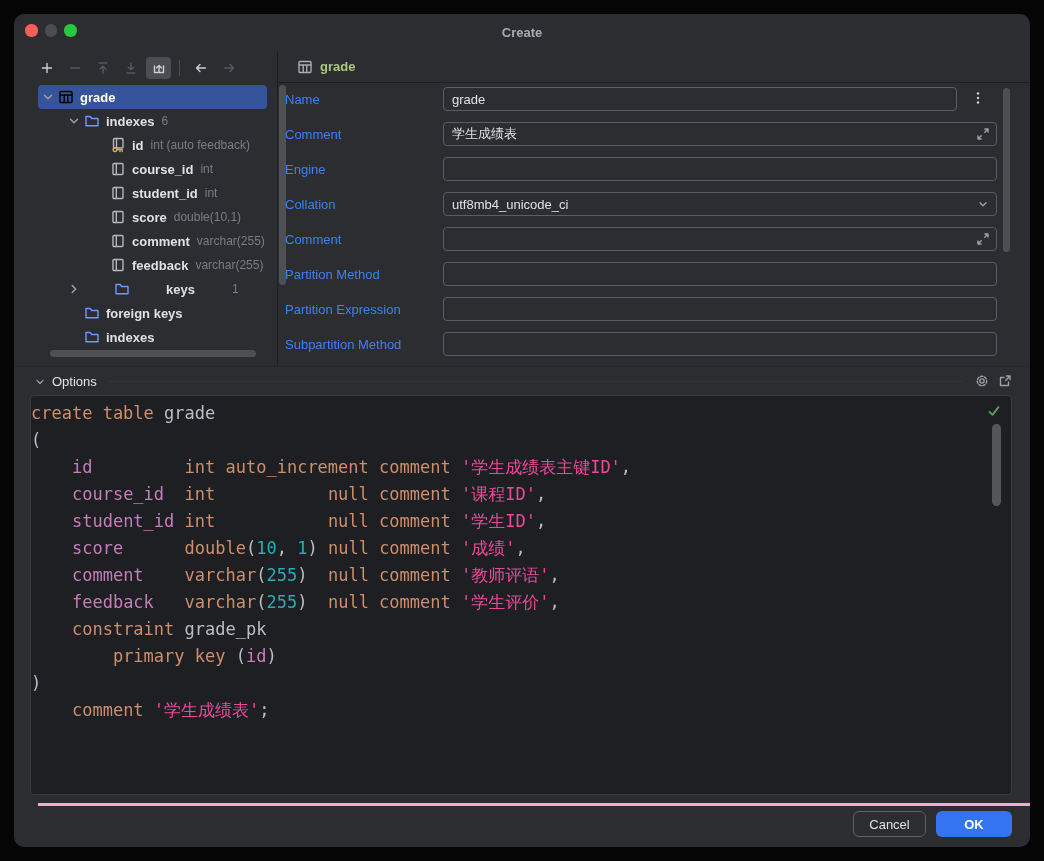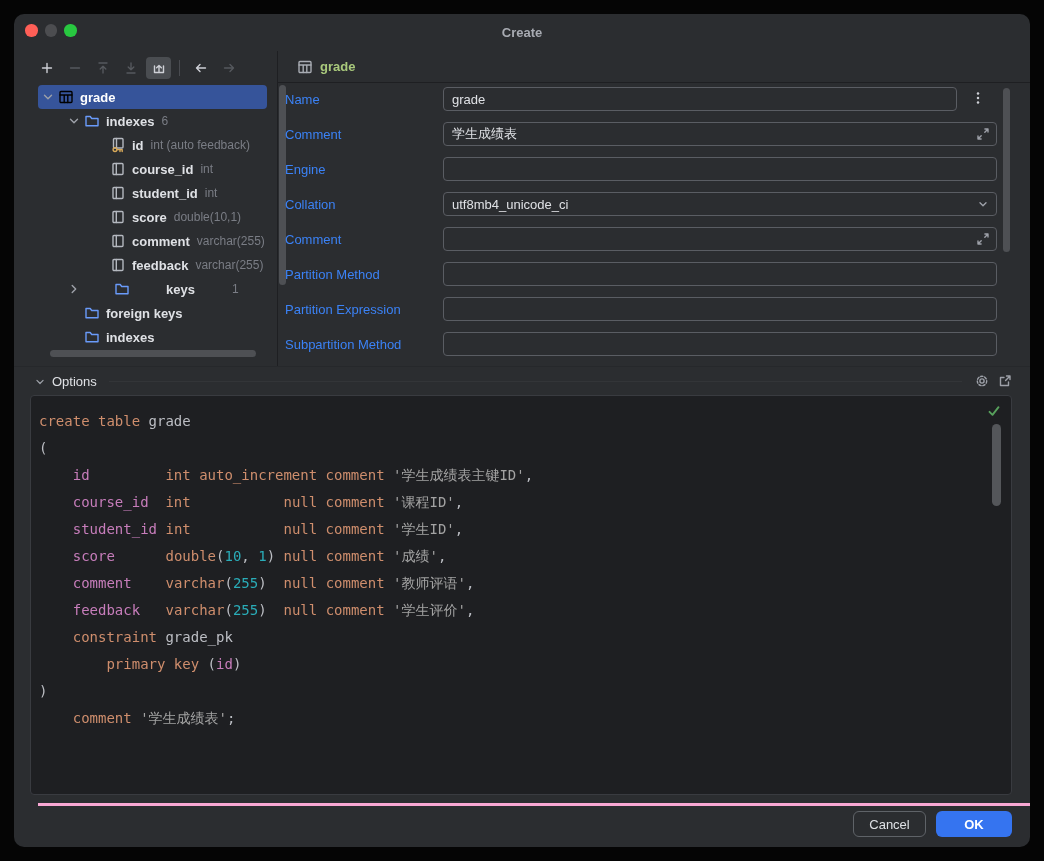--- a/index.html
+++ b/index.html
@@ -46,24 +46,24 @@
 
   
   .pheader{position:absolute;left:0;top:352px;right:0;height:28px;border-top:1px solid #26282B;display:flex;align-items:center;padding:0 17px 0 19px;}
   .pheader .chev{width:14px;height:14px;color:#9DA0A8;margin-right:5px;cursor:pointer;display:flex;}
   .plabel{font-size:13px;color:#DFE1E5;}
   .rule{flex:1;height:1px;background:#3A3C40;opacity:.55;margin:0 12px;}
   .hicon{width:16px;height:16px;color:#9DA0A8;cursor:pointer;display:flex;}
   .hicon + .hicon{margin-left:7px;}
 
   .code-panel{position:absolute;left:16px;top:381px;width:982px;height:400px;background:#1E1F22;border:1px solid #393B40;border-radius:4px;box-sizing:border-box;overflow:hidden;}
-  .code{position:absolute;left:0;top:4px;margin:8px;font-family:"DejaVu Sans Mono",monospace;font-size:14px;line-height:27px;white-space:pre;}
+  .code{position:absolute;left:0;top:4px;margin:0;font-family:"DejaVu Sans Mono",monospace;font-size:17px;line-height:27px;white-space:pre;}
   .tok-kw{color:#CF8E6D;}
   .tok-id{color:#C77DBB;}
-  .tok-str{color:#a3a3a3;}
+  .tok-str{color:#ec4899;}
   .tok-num{color:#2AACB8;}
   .tok-pl{color:#BCBEC4;}
   .check{position:absolute;right:9px;top:7px;width:16px;height:16px;}
   .code-vthumb{position:absolute;right:10px;top:28px;width:9px;height:82px;background:#54565A;border-radius:5px;}
 
   
   .footer{position:absolute;left:0;right:0;top:789px;height:44px;border-top:3px solid #f9a8d4;margin-left:24px;}
   .btn{position:absolute;top:5px;height:26px;border-radius:6px;font-size:13px;font-family:inherit;cursor:pointer;}
   .btn.cancel{right:104px;width:73px;background:#2B2D30;border:1px solid #5F6368;color:#DFE1E5;}
   .btn.ok{right:18px;width:76px;background:#3574F0;border:none;color:#FFFFFF;font-weight:600;}

